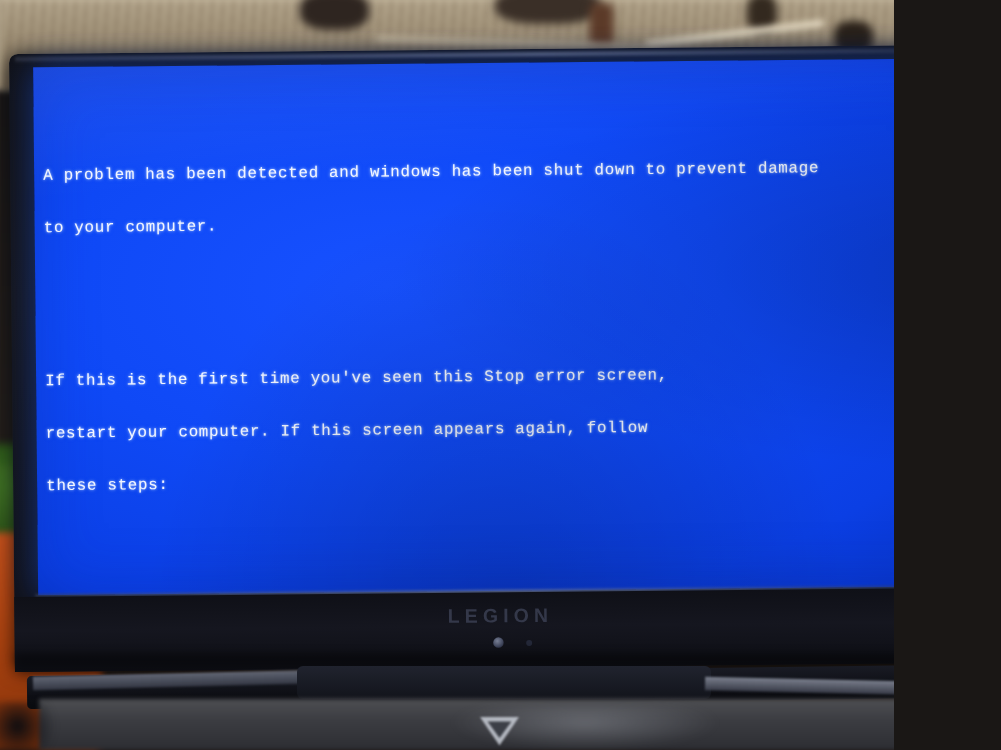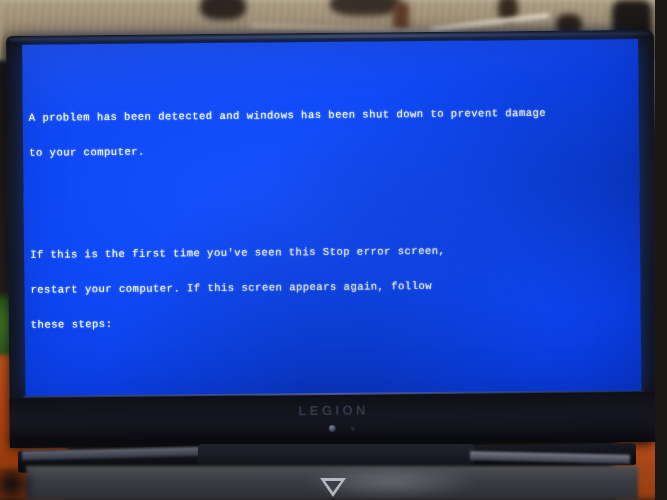--- a/index.html
+++ b/index.html
@@ -5,21 +5,21 @@
   html, body {
     margin: 0; padding: 0;
     width: 667px; height: 500px;
     overflow: hidden;
     background: #1a1715;
     font-family: "Liberation Sans", sans-serif;
   }
 
   #photo {
     position: relative;
-    width: 655px;
+    width: 596px;
     height: 500px;
     overflow: hidden;
     background: #120f0e;
   }
 
   
   .bg-room {
     position: absolute;
     left: 0; top: 0;
     width: 667px; height: 500px;

